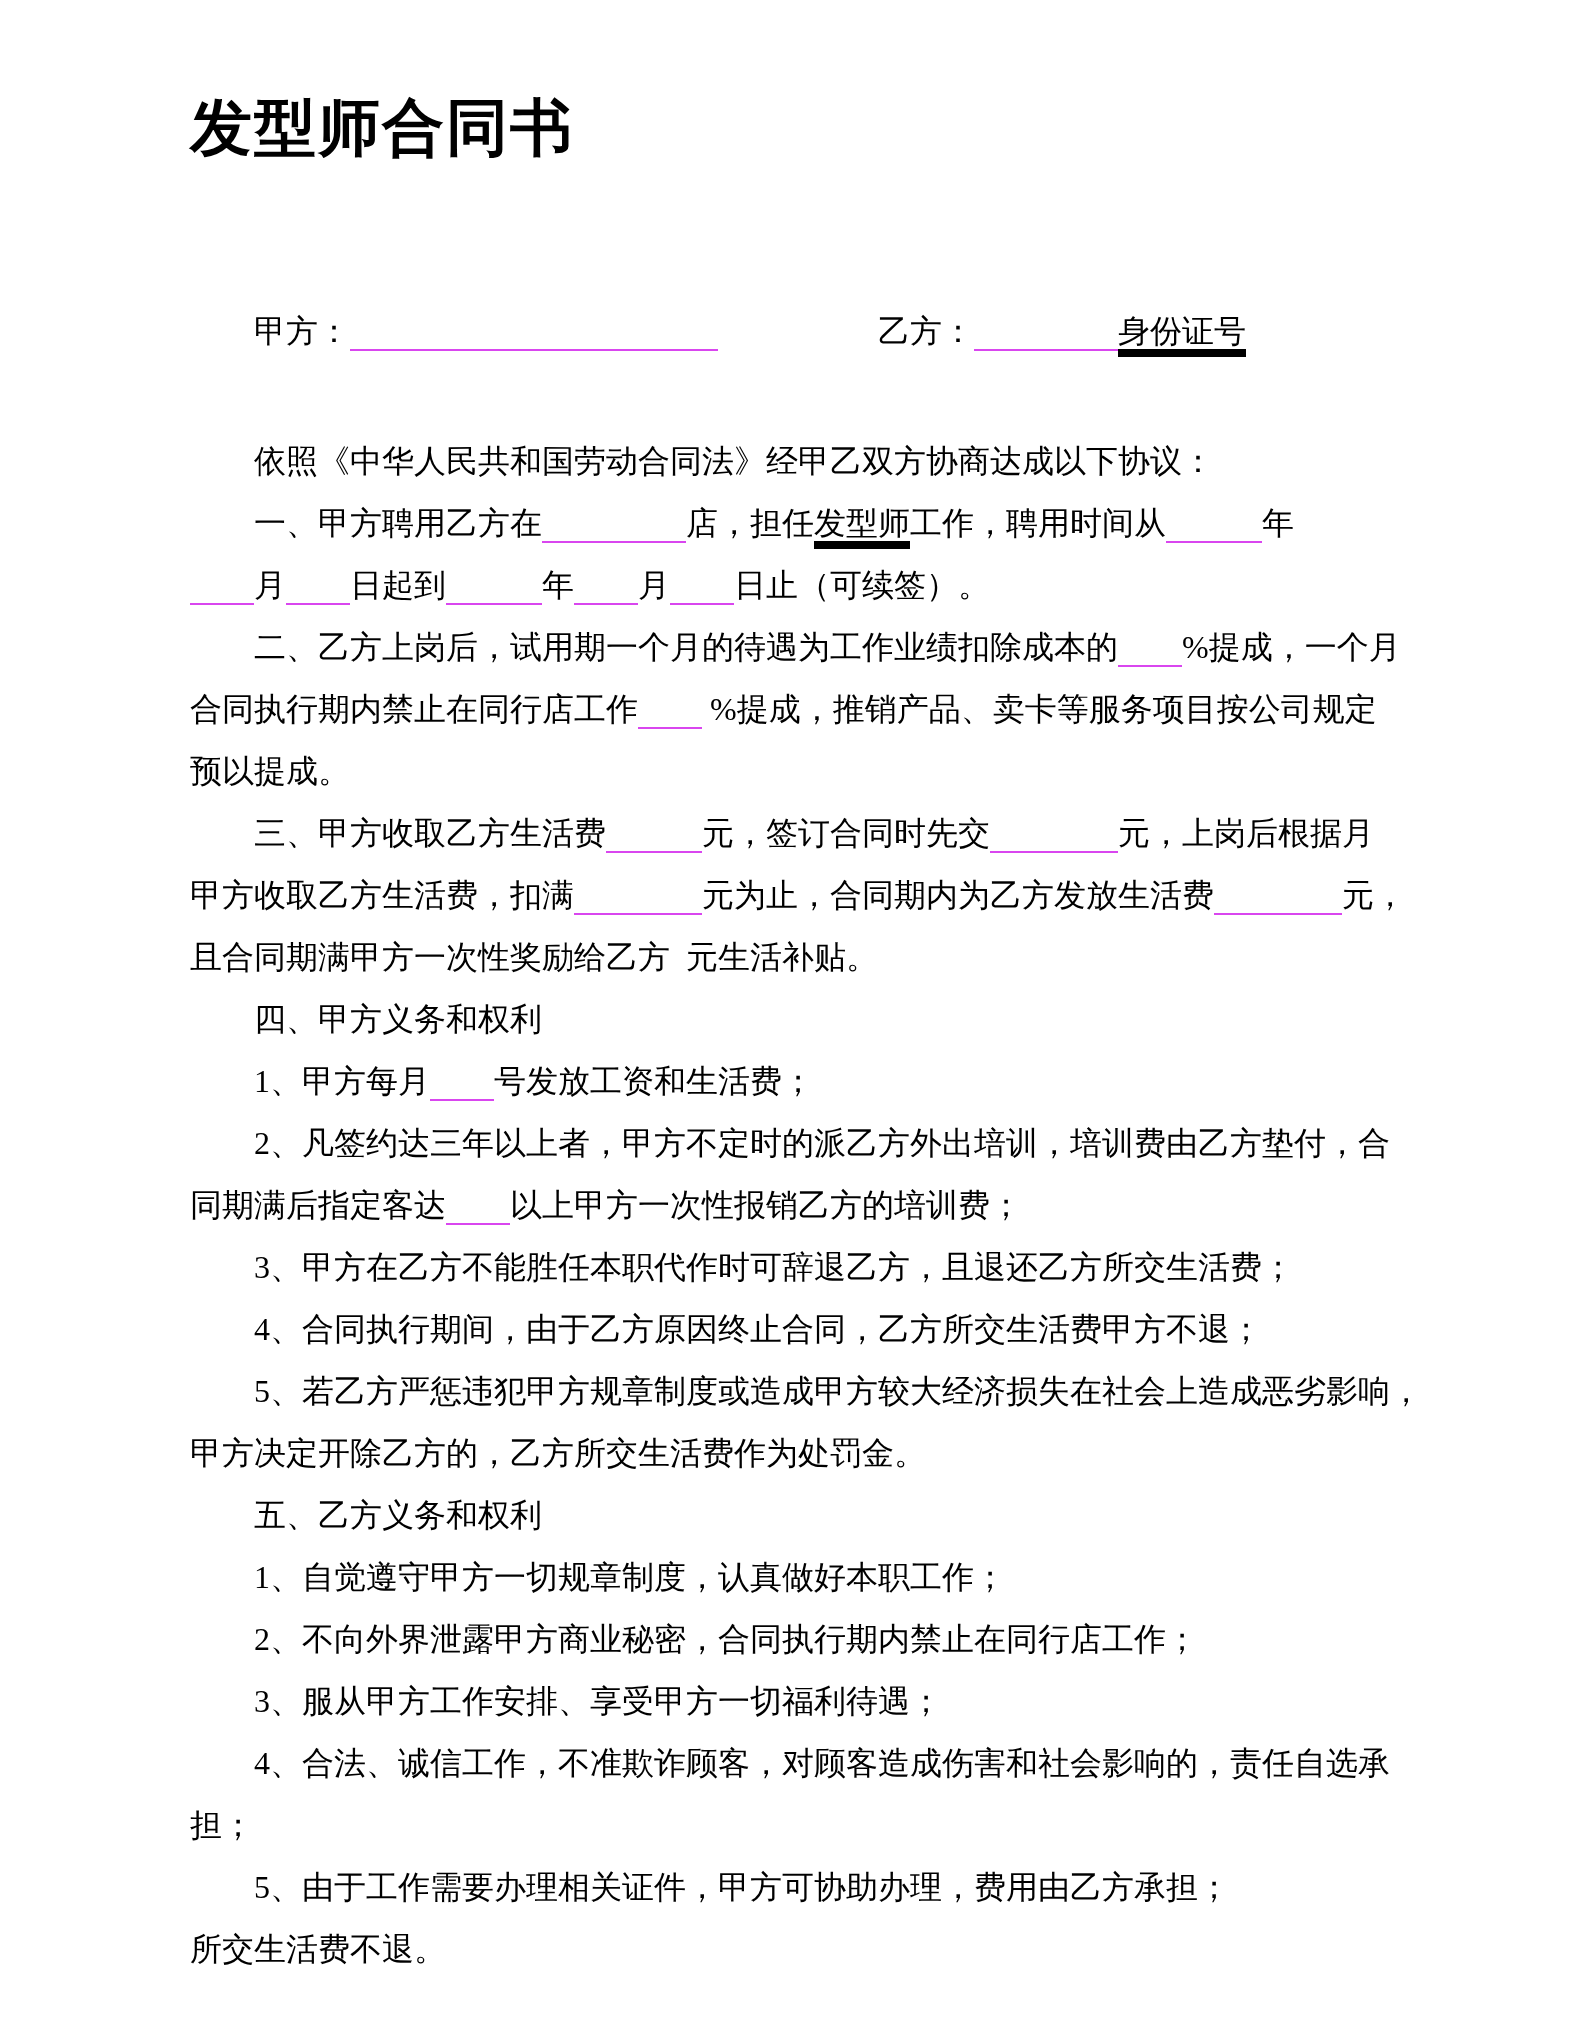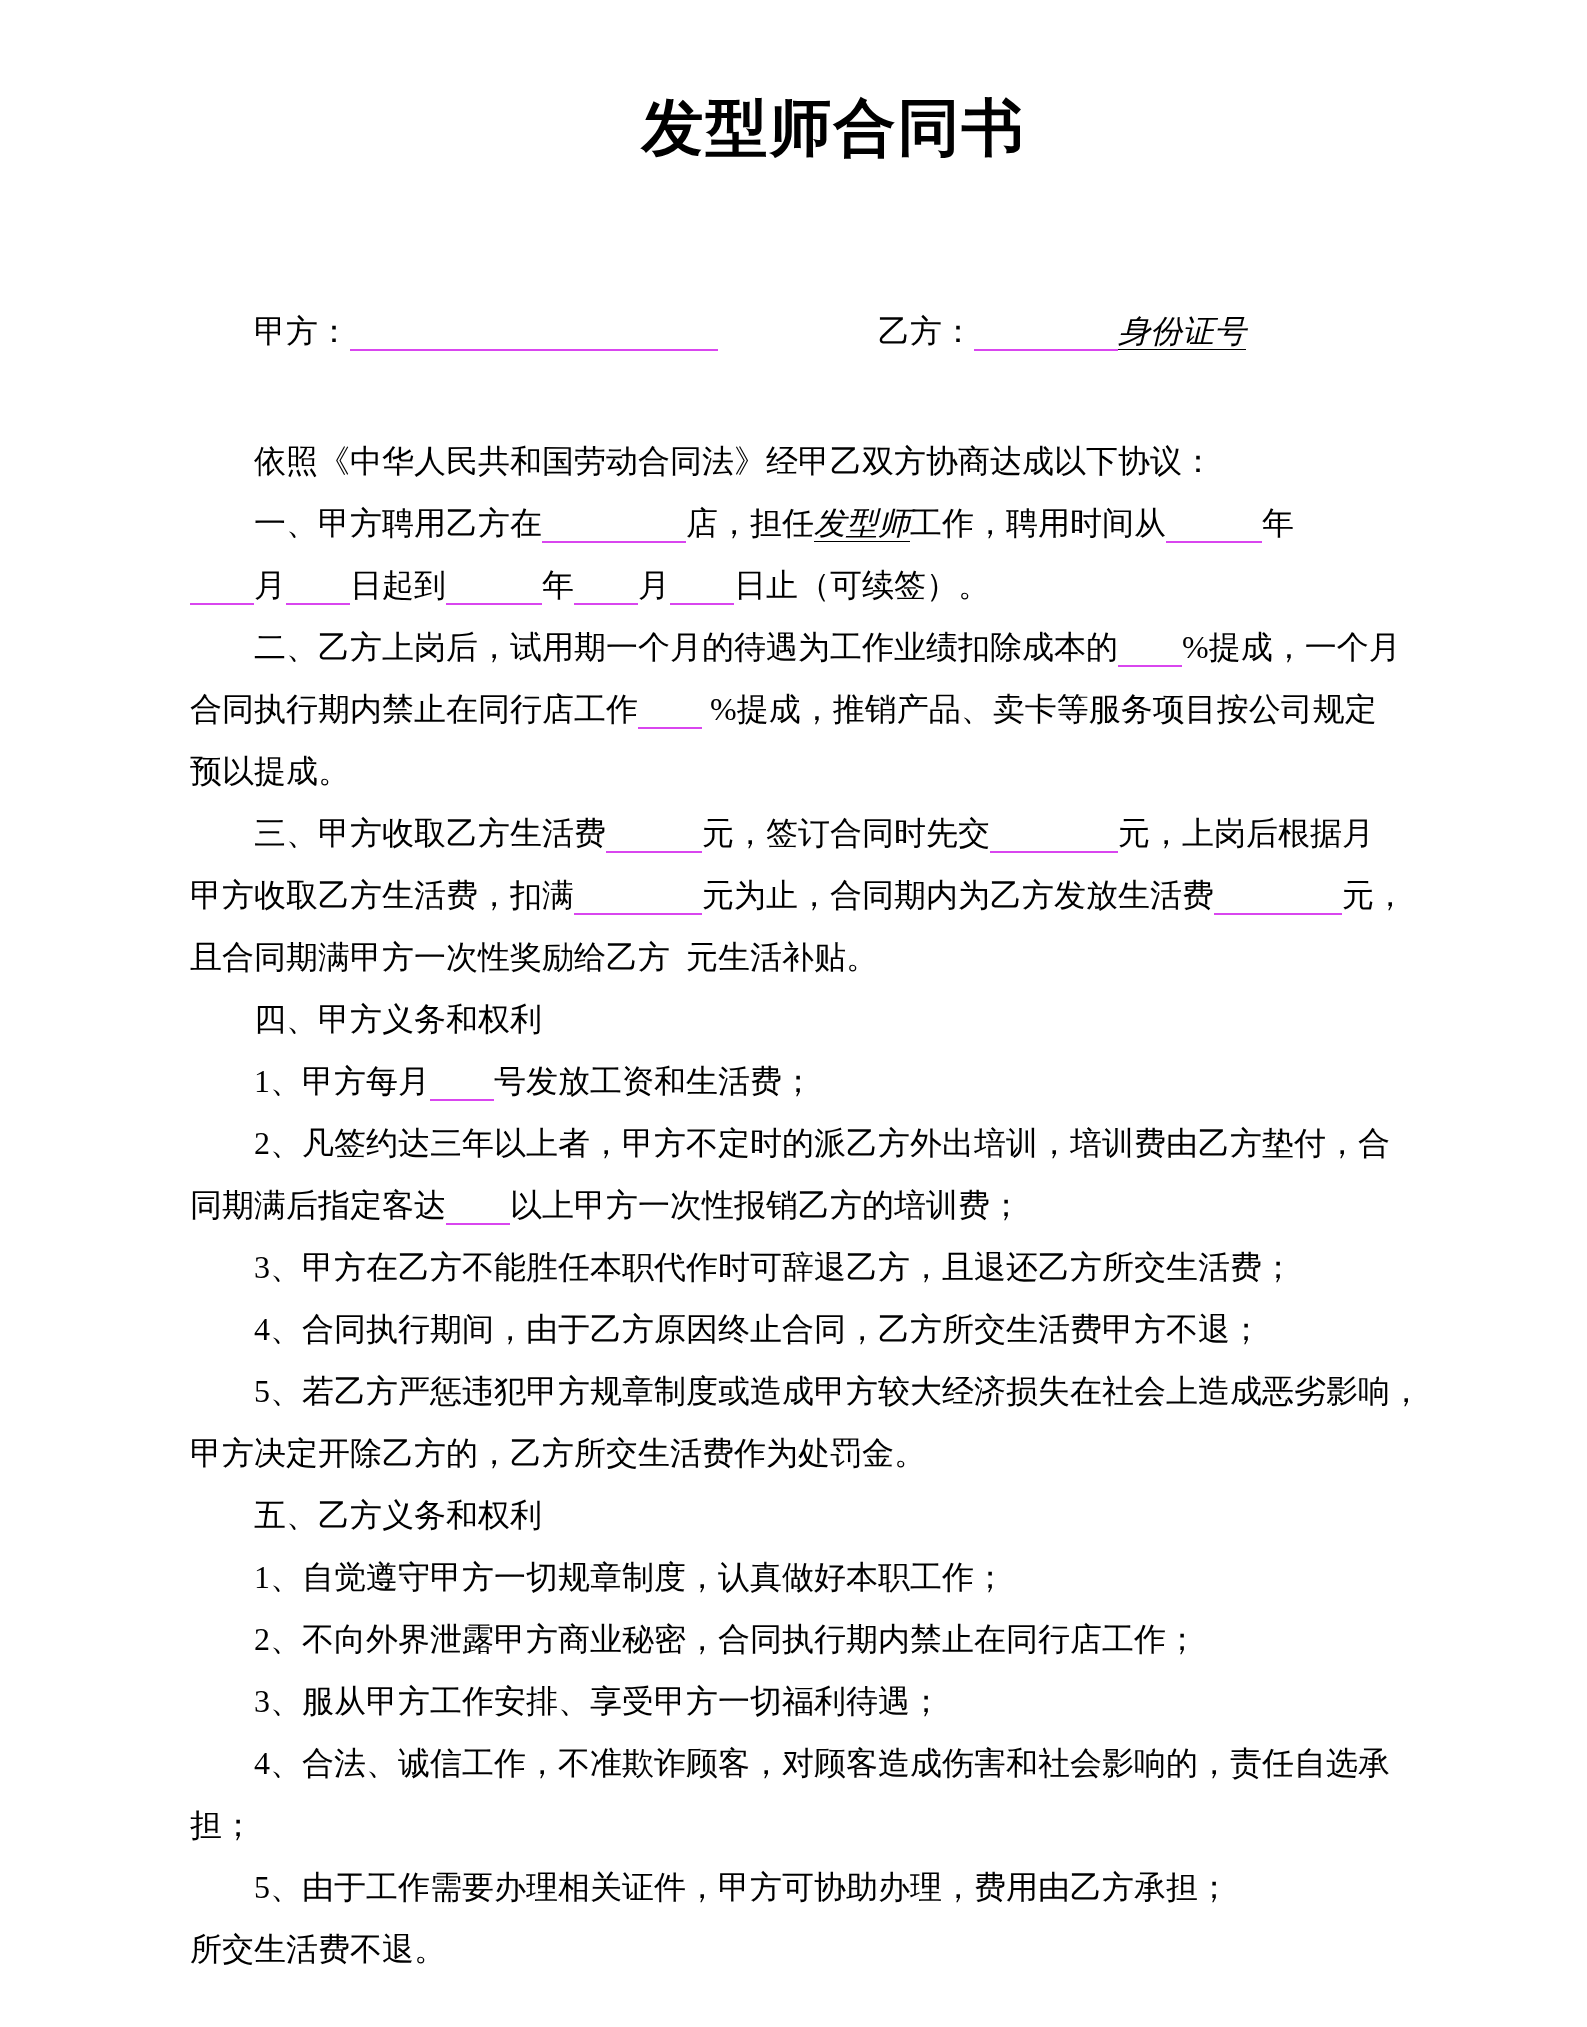--- a/index.html
+++ b/index.html
@@ -19,21 +19,21 @@
     font-family: "Liberation Serif", "DejaVu Serif", serif;
   }
   .content {
     padding-left: 190px;
     padding-right: 110px;
   }
   .title {
     margin: 0 0 132px 0;
     height: 80px;
     line-height: 80px;
-    text-align: center;
+    text-align: left;
     font-size: 62px;
     font-weight: bold;
     letter-spacing: 2px;
   }
   .lines { }
   .line {
     height: 62px;
     line-height: 62px;
     font-size: 32px;
     white-space: pre;
@@ -42,22 +42,21 @@
     padding-left: 64px;
   }
   .line.party {
     margin-bottom: 6px;
   }
   .blank {
     color: transparent;
     border-bottom: 2px solid #d946ef;
   }
   .ul {
-    border-bottom: 1px solid #000000;
-    font-style: italic;
+    border-bottom: 8px solid #000000;
   }
 </style>
 </head>
 <body>
 
 <div class="page">
   <div class="content">
     <h1 class="title">发型师合同书</h1>
     <div class="lines">
         <div class="line indent party"><span>甲方：</span><span class="blank">_______________________</span><span>　　　　　</span><span>乙方：</span><span class="blank">_________</span><span class="ul">身份证号</span></div>

